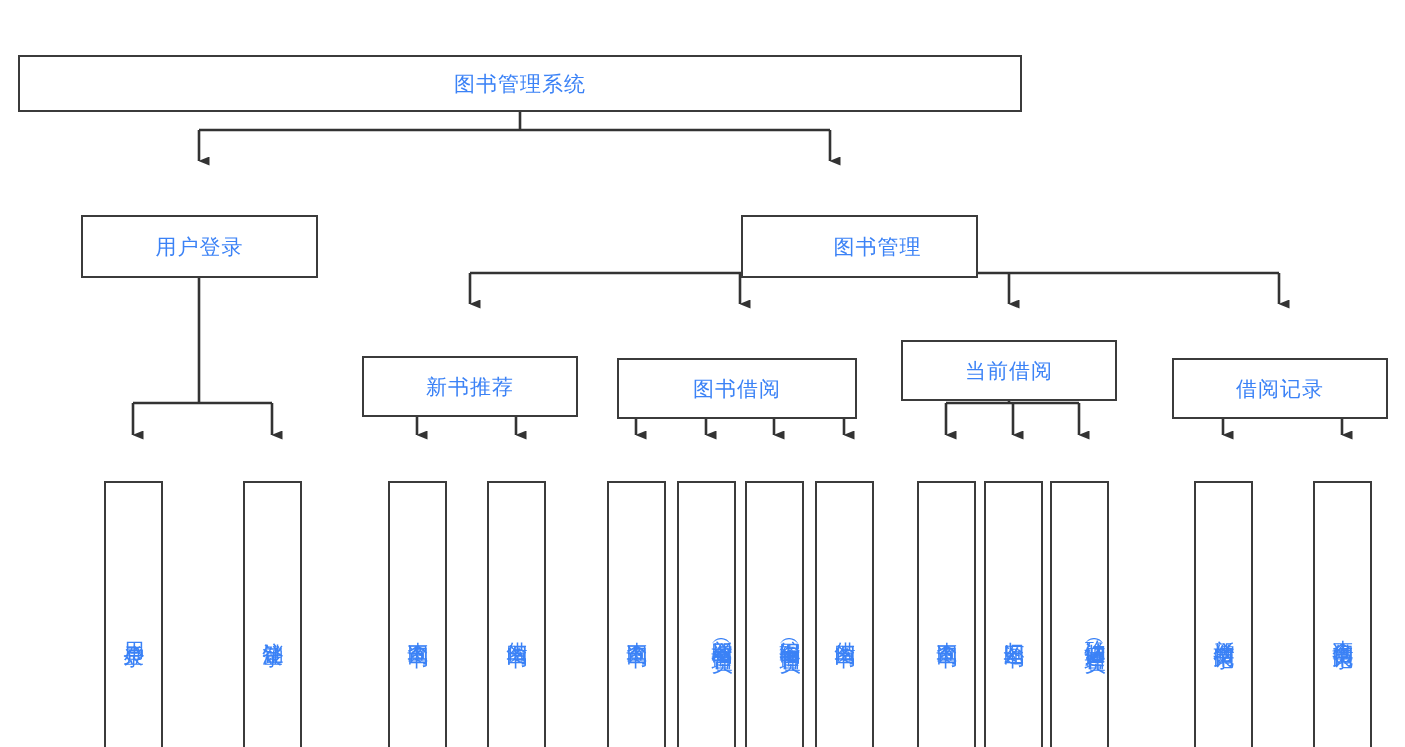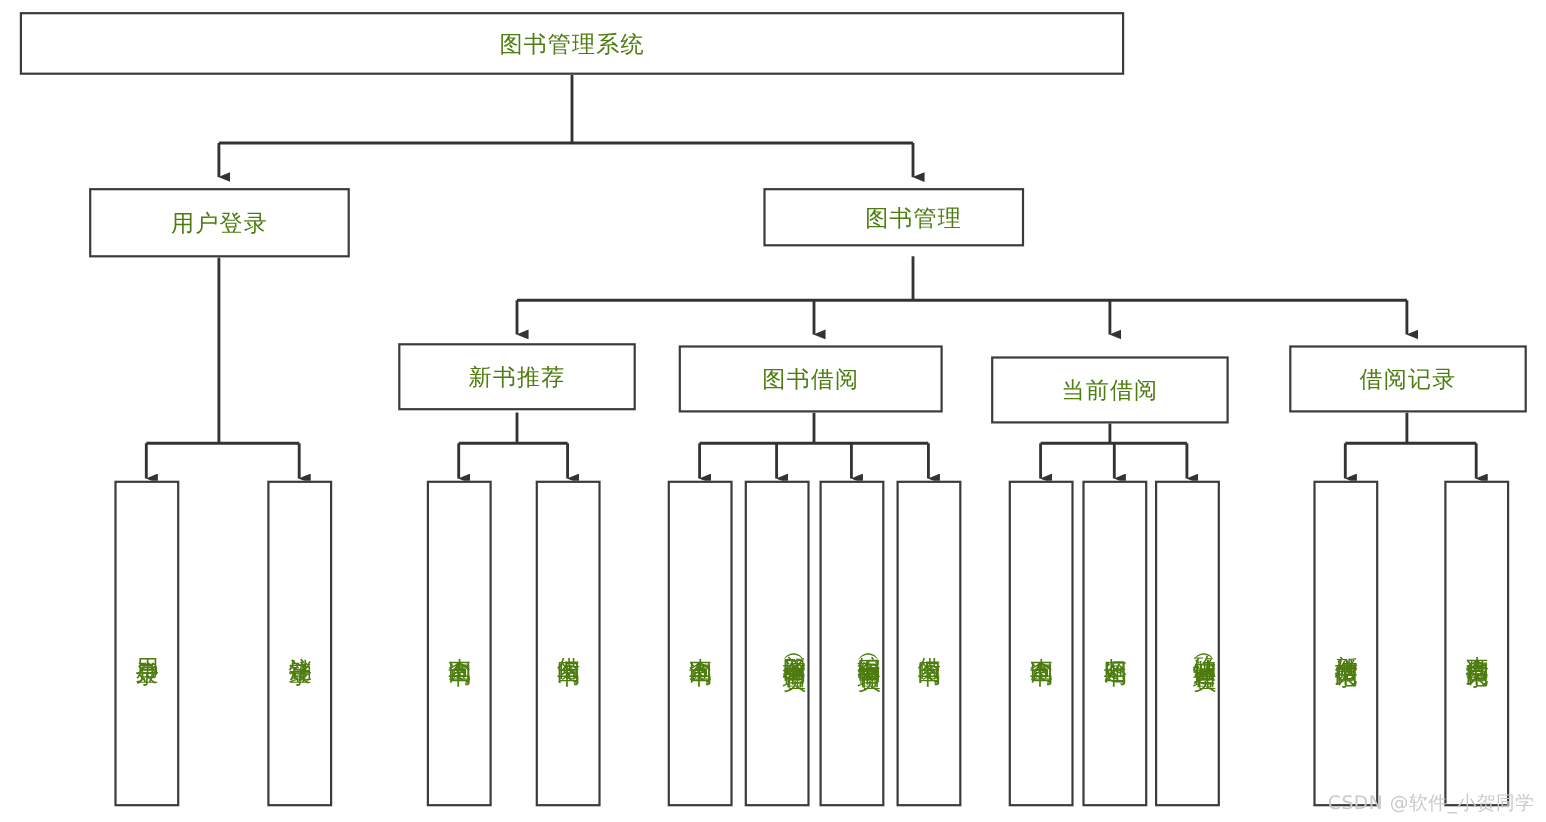--- a/index.html
+++ b/index.html
@@ -2,21 +2,21 @@
 <html><head>
 <meta charset="utf-8">
 <style>
   html,body{margin:0;padding:0;background:#ffffff;}
   body{width:1405px;height:747px;overflow:hidden;
        font-family:"DejaVu Sans","Liberation Sans",sans-serif;}
   #stage{position:relative;width:1405px;height:747px;background:#fff;}
   svg.wires{position:absolute;left:0;top:0;width:1405px;height:747px;}
   .node{position:absolute;box-sizing:border-box;background:#ffffff;
         border:2.5px solid #3b3b3b;display:flex;align-items:center;
-        justify-content:center;color:#4d7c0f;}
+        justify-content:center;color:#3b82f6;margin-top:44px;}
   .node.h{font-size:21px;letter-spacing:1px;}
   .node.v{writing-mode:vertical-rl;text-orientation:upright;
           font-size:21px;line-height:1.18;letter-spacing:2px;
           align-items:flex-start;justify-content:center;padding-top:6px;}
   .node.v.mid{align-items:center;padding-top:0;}
   .watermark{position:absolute;right:10px;bottom:6px;color:#c9c9c9;
              font-size:17px;letter-spacing:.5px;white-space:nowrap;}
 </style>
 </head>
 <body>
@@ -73,31 +73,31 @@
     </g>
   </svg>
 
   <div class="node h" style="left:18px;top:11px;width:1004px;height:57px;">
     <span>图书管理系统</span>
   </div>
 
   <div class="node h" style="left:81px;top:171px;width:237px;height:63px;">
     <span>用户登录</span>
   </div>
-  <div class="node h" style="left:694px;top:171px;width:237px;height:53px;padding-left:36px;">
+  <div class="node h" style="left:741px;top:171px;width:237px;height:63px;padding-left:36px;">
     <span>图书管理</span>
   </div>
 
   <div class="node h" style="left:362px;top:312px;width:216px;height:61px;">
     <span>新书推荐</span>
   </div>
   <div class="node h" style="left:617px;top:314px;width:240px;height:61px;">
     <span>图书借阅</span>
   </div>
-  <div class="node h" style="left:901px;top:324px;width:216px;height:61px;">
+  <div class="node h" style="left:901px;top:296px;width:216px;height:61px;">
     <span>当前借阅</span>
   </div>
   <div class="node h" style="left:1172px;top:314px;width:216px;height:61px;align-items:center;">
     <span>借阅记录</span>
   </div>
 
   <div class="node v mid" style="left:104px;top:437px;width:59px;height:296px;">
     <span>用户登录</span>
   </div>
   <div class="node v mid" style="left:243px;top:437px;width:59px;height:296px;">
@@ -134,15 +134,14 @@
     <span>确认归还（管理员）</span>
   </div>
 
   <div class="node v mid" style="left:1194px;top:437px;width:59px;height:296px;">
     <span>新增借阅记录</span>
   </div>
   <div class="node v mid" style="left:1313px;top:437px;width:59px;height:296px;">
     <span>查询借阅记录</span>
   </div>
 
-  <div class="watermark">CSDN @软件_小贺同学</div>
 
 </div>
 
 </body></html>

